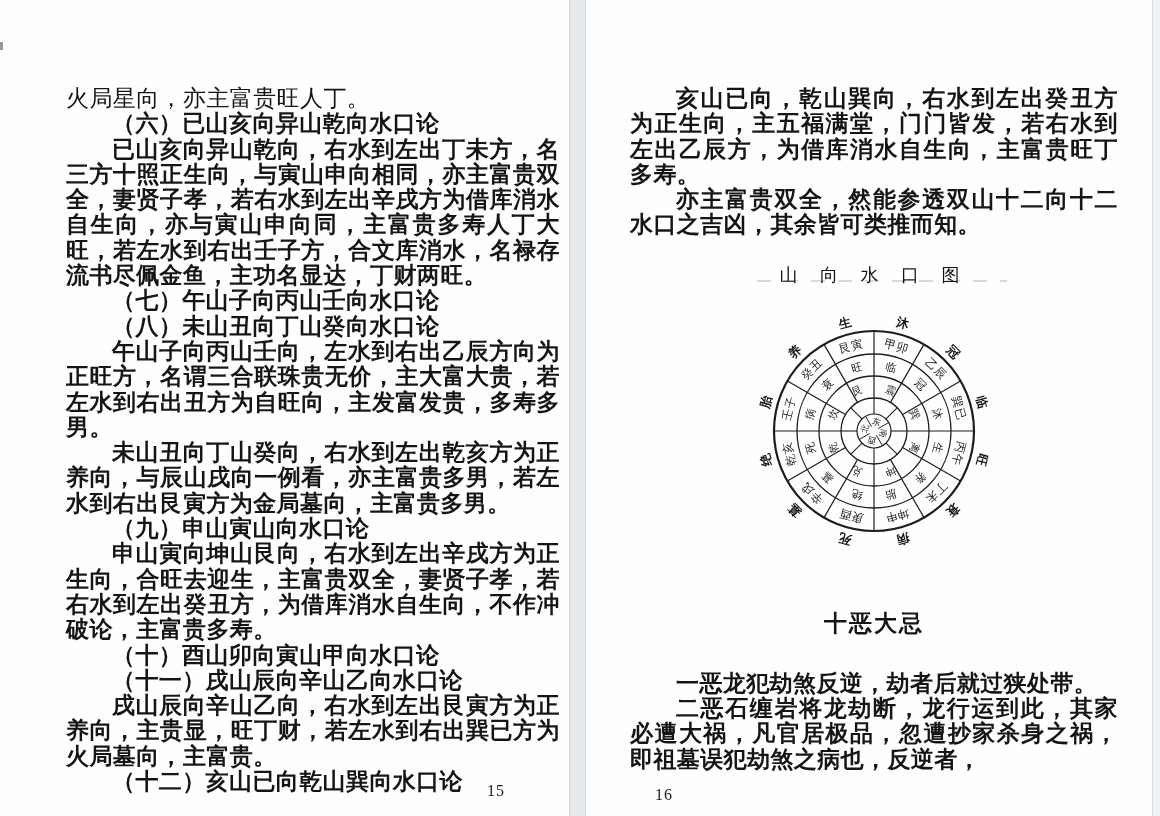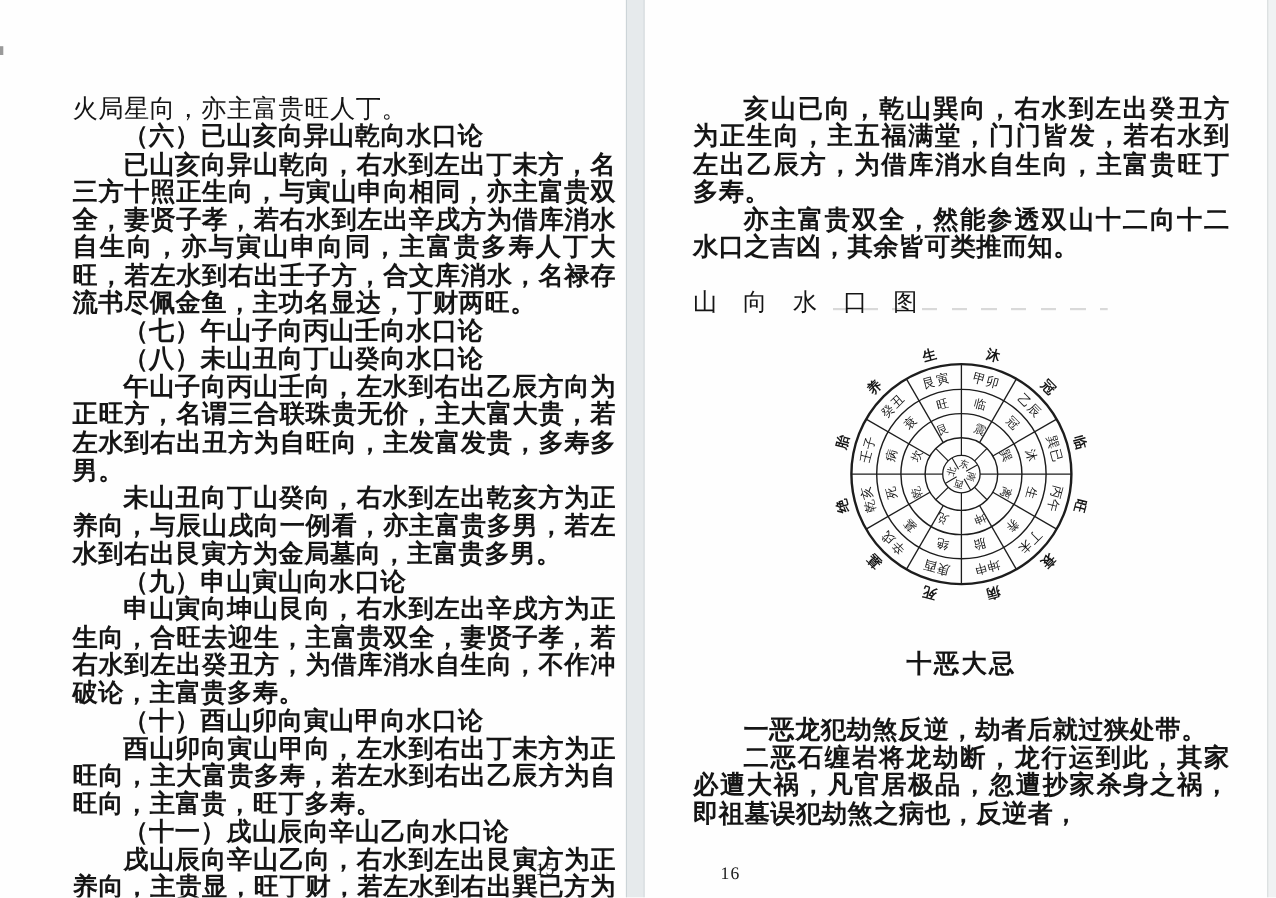--- a/index.html
+++ b/index.html
@@ -10,27 +10,27 @@
   }
   .page-col{position:absolute;}
   .left-col{left:66px;top:86px;width:494px;}
   .right-col{left:630px;top:86px;width:488px;}
   .page-col p{
     margin:0;font-size:23px;line-height:25.3px;
     text-align:justify;letter-spacing:0.4px;
   }
   .indent{text-indent:2em;font-weight:bold;}
   .diagram-title{
-    font-size:22px;line-height:34px;margin-top:20px;
-    text-align:left;letter-spacing:9px;white-space:nowrap;
+    font-size:18px;line-height:34px;margin-top:20px;
+    text-align:center;letter-spacing:9px;white-space:nowrap;
   }
   .wheel-wrap{margin-top:19px;display:flex;justify-content:center;}
   .wheel-wrap svg{overflow:visible;}
   .section-heading{
-    font-size:23px;font-weight:bold;line-height:34px;margin-top:36px;
+    font-size:23px;font-weight:bold;line-height:34px;margin-top:56px;
     text-align:center;letter-spacing:2px;
   }
   .body-block{margin-top:30px;}
   .page-number{position:absolute;font-size:16px;letter-spacing:1px;color:#1b1b1b;margin-top:44px;}
   .pn-left{left:487px;top:738px;}
   .pn-right{left:655px;top:742px;text-align:center;}
   .gutter-strip{
     position:absolute;left:569px;top:0;width:15px;height:816px;
     background:#e6eaec;border-left:1px solid #ccd4d8;border-right:1px solid #d4dadd;
   }
@@ -58,21 +58,20 @@
   <p>火局星向，亦主富贵旺人丁。</p>
   <p class="indent">（六）已山亥向异山乾向水口论</p>
   <p class="indent">已山亥向异山乾向，右水到左出丁未方，名三方十照正生向，与寅山申向相同，亦主富贵双全，妻贤子孝，若右水到左出辛戌方为借库消水自生向，亦与寅山申向同，主富贵多寿人丁大旺，若左水到右出壬子方，合文库消水，名禄存流书尽佩金鱼，主功名显达，丁财两旺。</p>
   <p class="indent">（七）午山子向丙山壬向水口论</p>
   <p class="indent">（八）未山丑向丁山癸向水口论</p>
   <p class="indent">午山子向丙山壬向，左水到右出乙辰方向为正旺方，名谓三合联珠贵无价，主大富大贵，若左水到右出丑方为自旺向，主发富发贵，多寿多男。</p>
   <p class="indent">未山丑向丁山癸向，右水到左出乾亥方为正养向，与辰山戌向一例看，亦主富贵多男，若左水到右出艮寅方为金局墓向，主富贵多男。</p>
   <p class="indent">（九）申山寅山向水口论</p>
   <p class="indent">申山寅向坤山艮向，右水到左出辛戌方为正生向，合旺去迎生，主富贵双全，妻贤子孝，若右水到左出癸丑方，为借库消水自生向，不作冲破论，主富贵多寿。</p>
   <p class="indent">（十）酉山卯向寅山甲向水口论</p>
-  <p class="indent">酉山卯向寅山甲向，左水到右出丁未方为正旺向，主大富贵多寿，若左水到右出乙辰方为自旺向，主富贵，旺丁多寿。</p>
   <p class="indent">（十一）戌山辰向辛山乙向水口论</p>
   <p class="indent">戌山辰向辛山乙向，右水到左出艮寅方为正养向，主贵显，旺丁财，若左水到右出巽已方为火局墓向，主富贵。</p>
   <p class="indent">（十二）亥山已向乾山巽向水口论</p>
 </div>
 <div class="page-number pn-left">15</div>
 
 <div class="page-col right-col">
   <p class="indent">亥山已向，乾山巽向，右水到左出癸丑方为正生向，主五福满堂，门门皆发，若右水到左出乙辰方，为借库消水自生向，主富贵旺丁多寿。</p>
   <p class="indent">亦主富贵双全，然能参透双山十二向十二水口之吉凶，其余皆可类推而知。</p>
 

